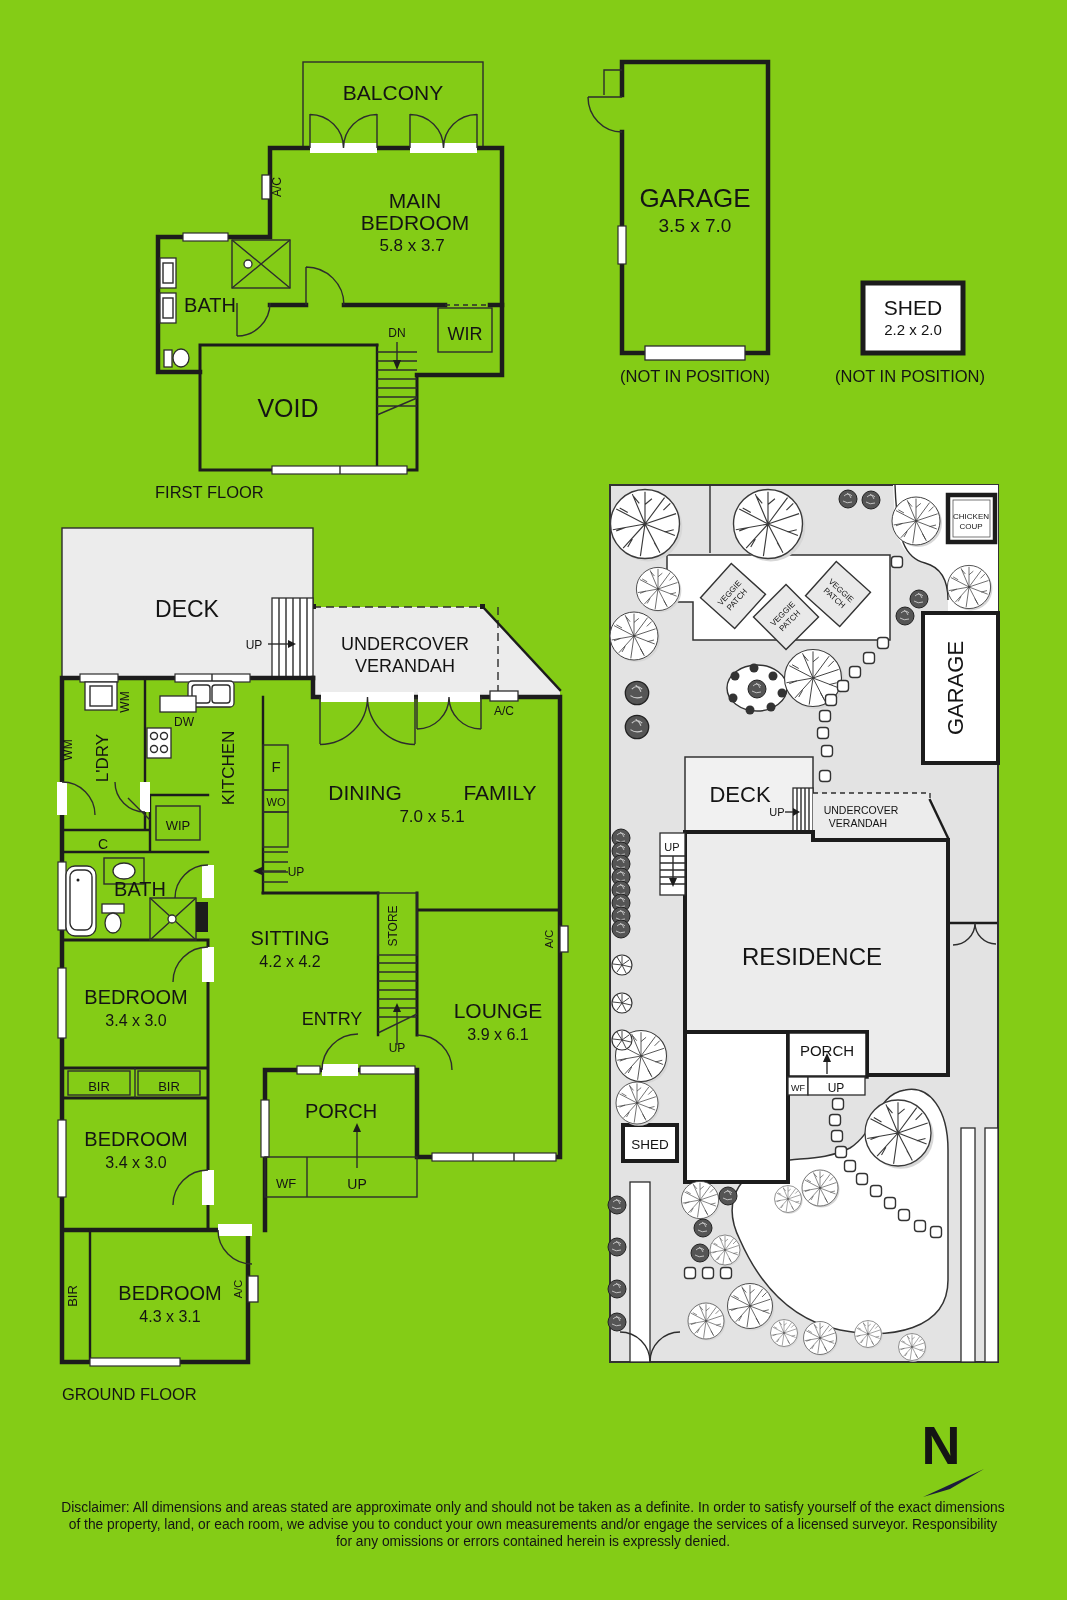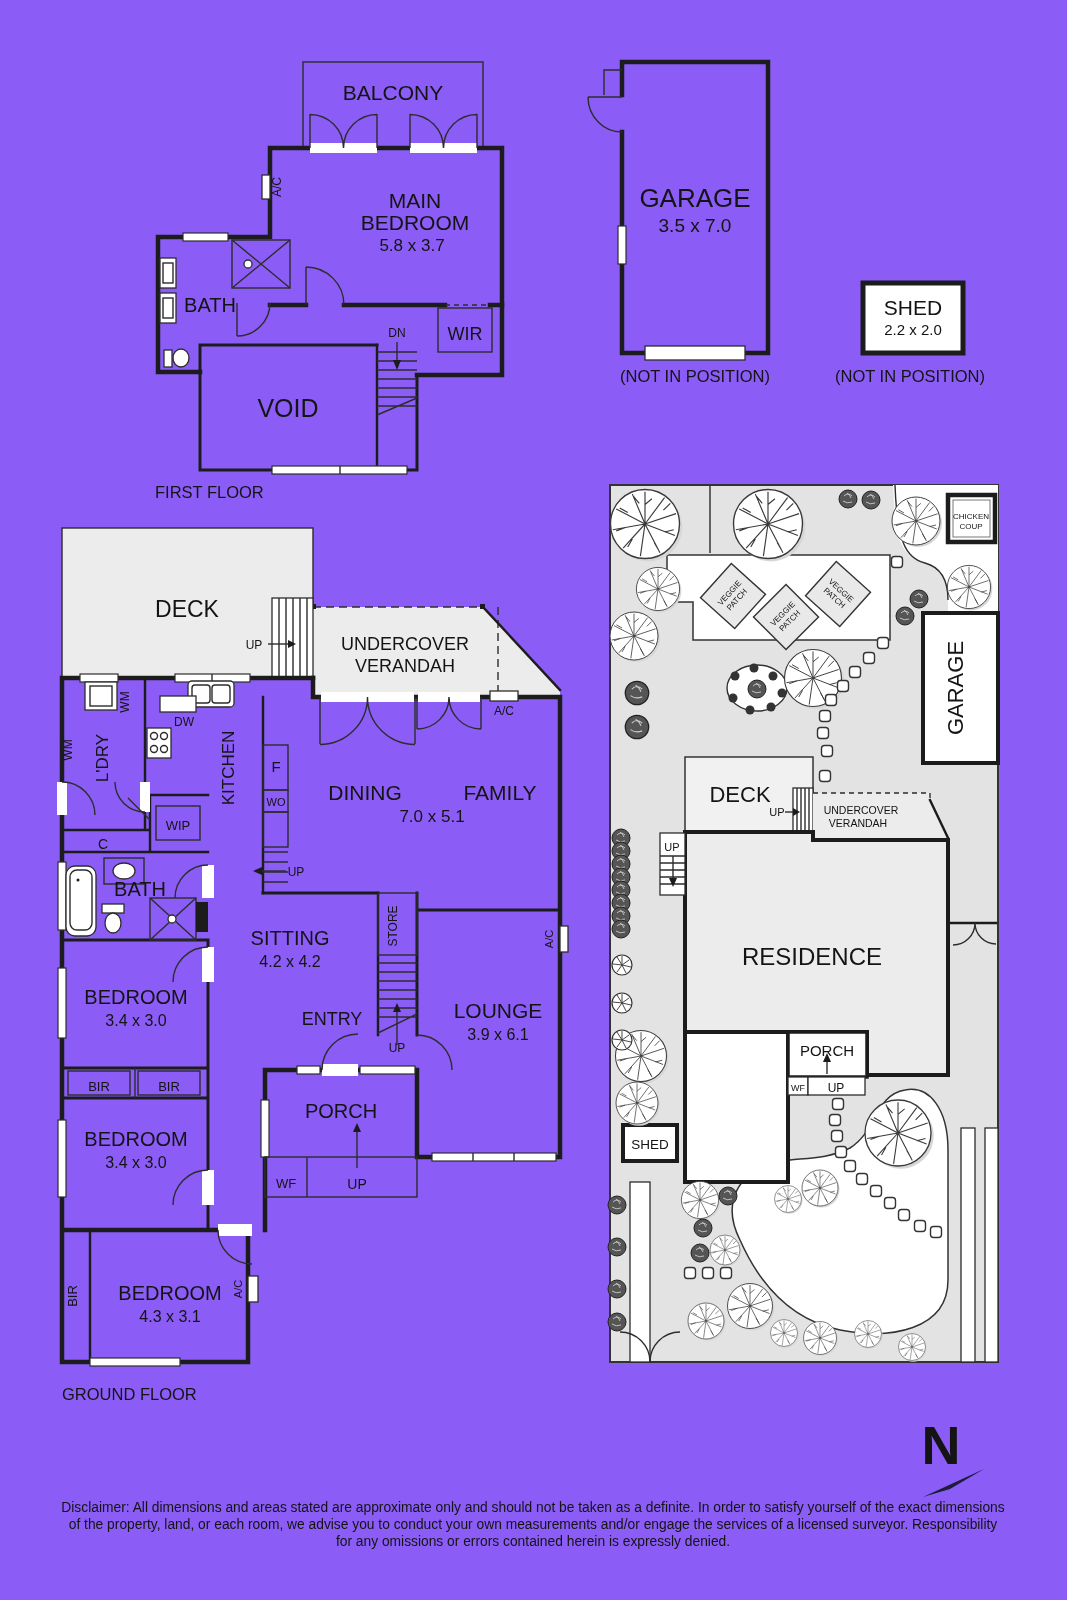--- a/index.html
+++ b/index.html
@@ -1,16 +1,16 @@
 <!DOCTYPE html>
 <html><head>
 <meta charset="utf-8">
 <style>
   html,body{margin:0;padding:0;background:#fff}
-  .page{position:relative;width:1067px;height:1600px;background:#8b5cf6;overflow:hidden}
+  .page{position:relative;width:1067px;height:1600px;background:#84cc16;overflow:hidden}
   svg{display:block}
   text{font-family:"Liberation Sans","DejaVu Sans",sans-serif;fill:#141414}
   .lb{text-anchor:middle}
   .w{stroke:#1c1c1c;stroke-width:4.5;fill:none;stroke-linecap:square}
   .w3{stroke:#1c1c1c;stroke-width:3;fill:none;stroke-linecap:square}
   .t2{stroke:#1c1c1c;stroke-width:2.4;fill:none;stroke-linecap:square}
   .t{stroke:#2d2d2d;stroke-width:1.4;fill:none}
   .fx{fill:#fff;stroke:#2d2d2d;stroke-width:1.3}
   .win{fill:#fff;stroke:#2d2d2d;stroke-width:1.2}
   .gap{fill:#fff;stroke:none}

